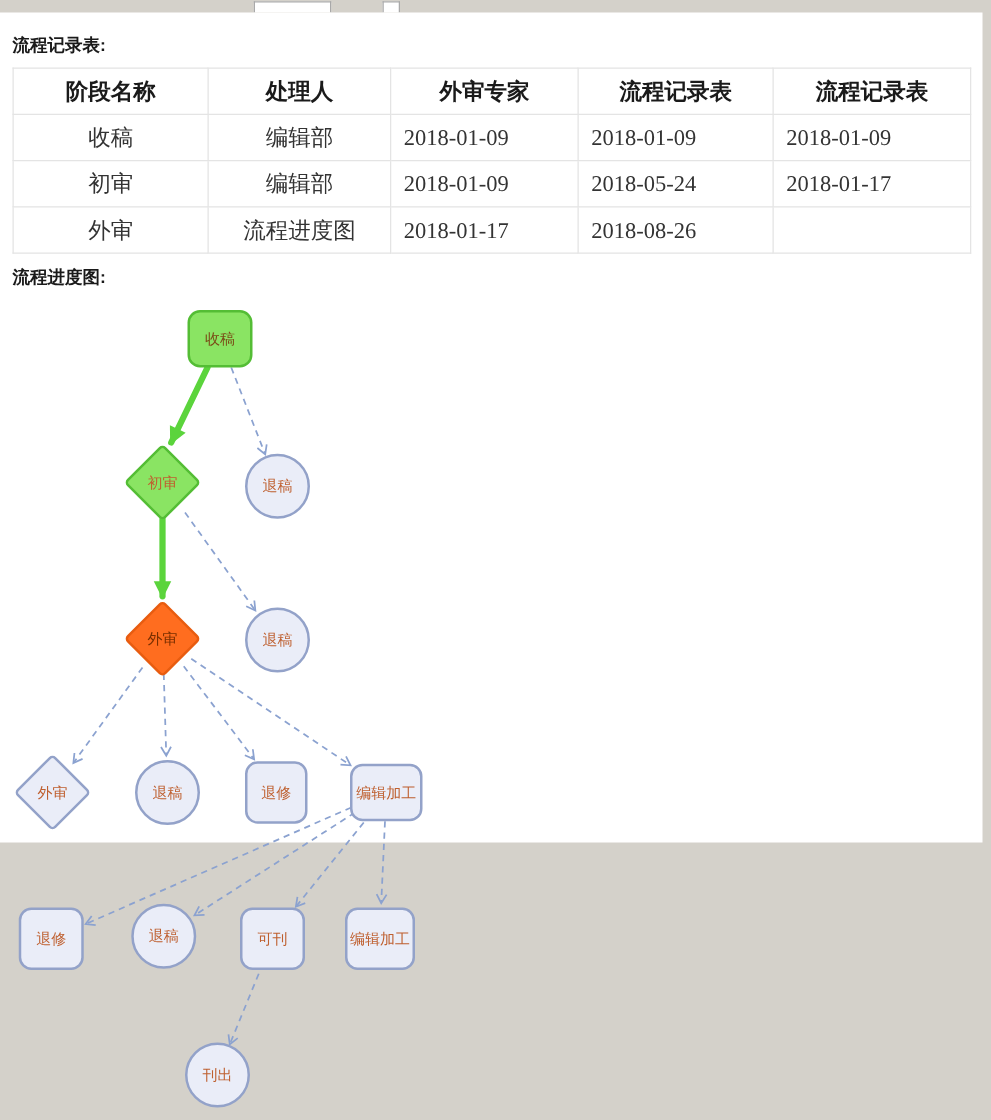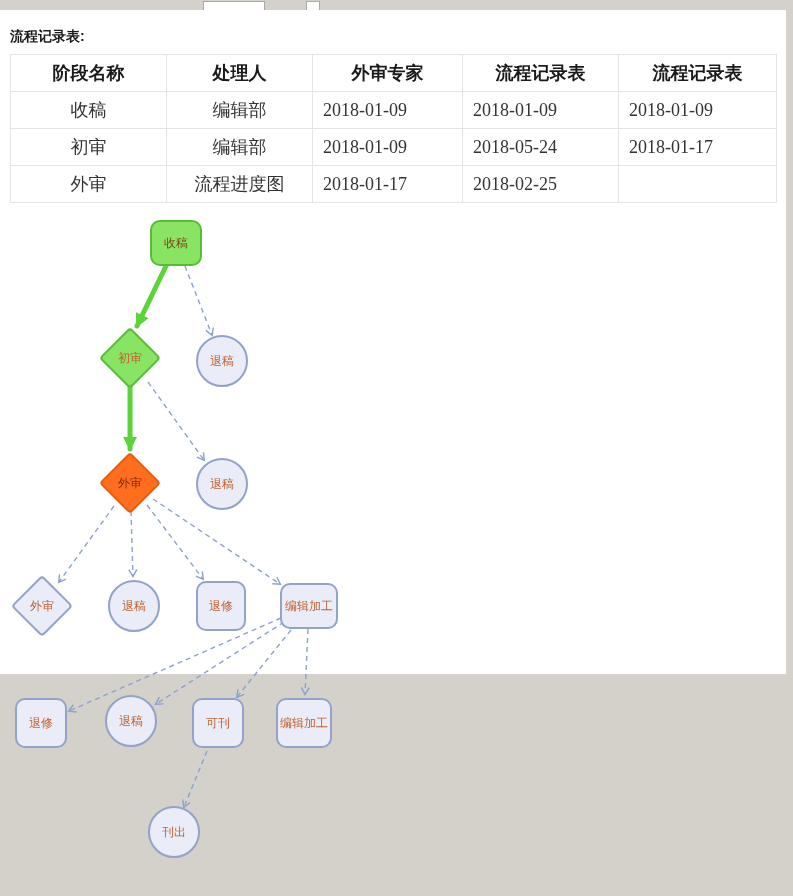--- a/index.html
+++ b/index.html
@@ -129,26 +129,27 @@
             <td>初审</td>
             <td>编辑部</td>
             <td>2018-01-09</td>
             <td>2018-05-24</td>
             <td>2018-01-17</td>
           </tr>
           <tr>
             <td>外审</td>
             <td>流程进度图</td>
             <td>2018-01-17</td>
-            <td>2018-02-25</td>
+            <td>2018-08-26</td>
             <td></td>
           </tr>
         </tbody>
     </table>
 
+    <div class="section-heading heading-2">流程进度图:</div>
 
     <div class="diagram" id="diagram">
       <svg id="edges" width="786" height="656">
         <defs>
           <marker id="ah-green" markerUnits="userSpaceOnUse" markerWidth="18" markerHeight="16" refX="13" refY="8" orient="auto">
             <path d="M1,1 L15,8 L1,15 Z" class="mk-green"></path>
           </marker>
           <marker id="ah-dash" markerUnits="userSpaceOnUse" markerWidth="11" markerHeight="11" refX="8" refY="5.5" orient="auto">
             <path d="M1.5,1.5 L8.5,5.5 L1.5,9.5" class="mk-dash"></path>
           </marker>

